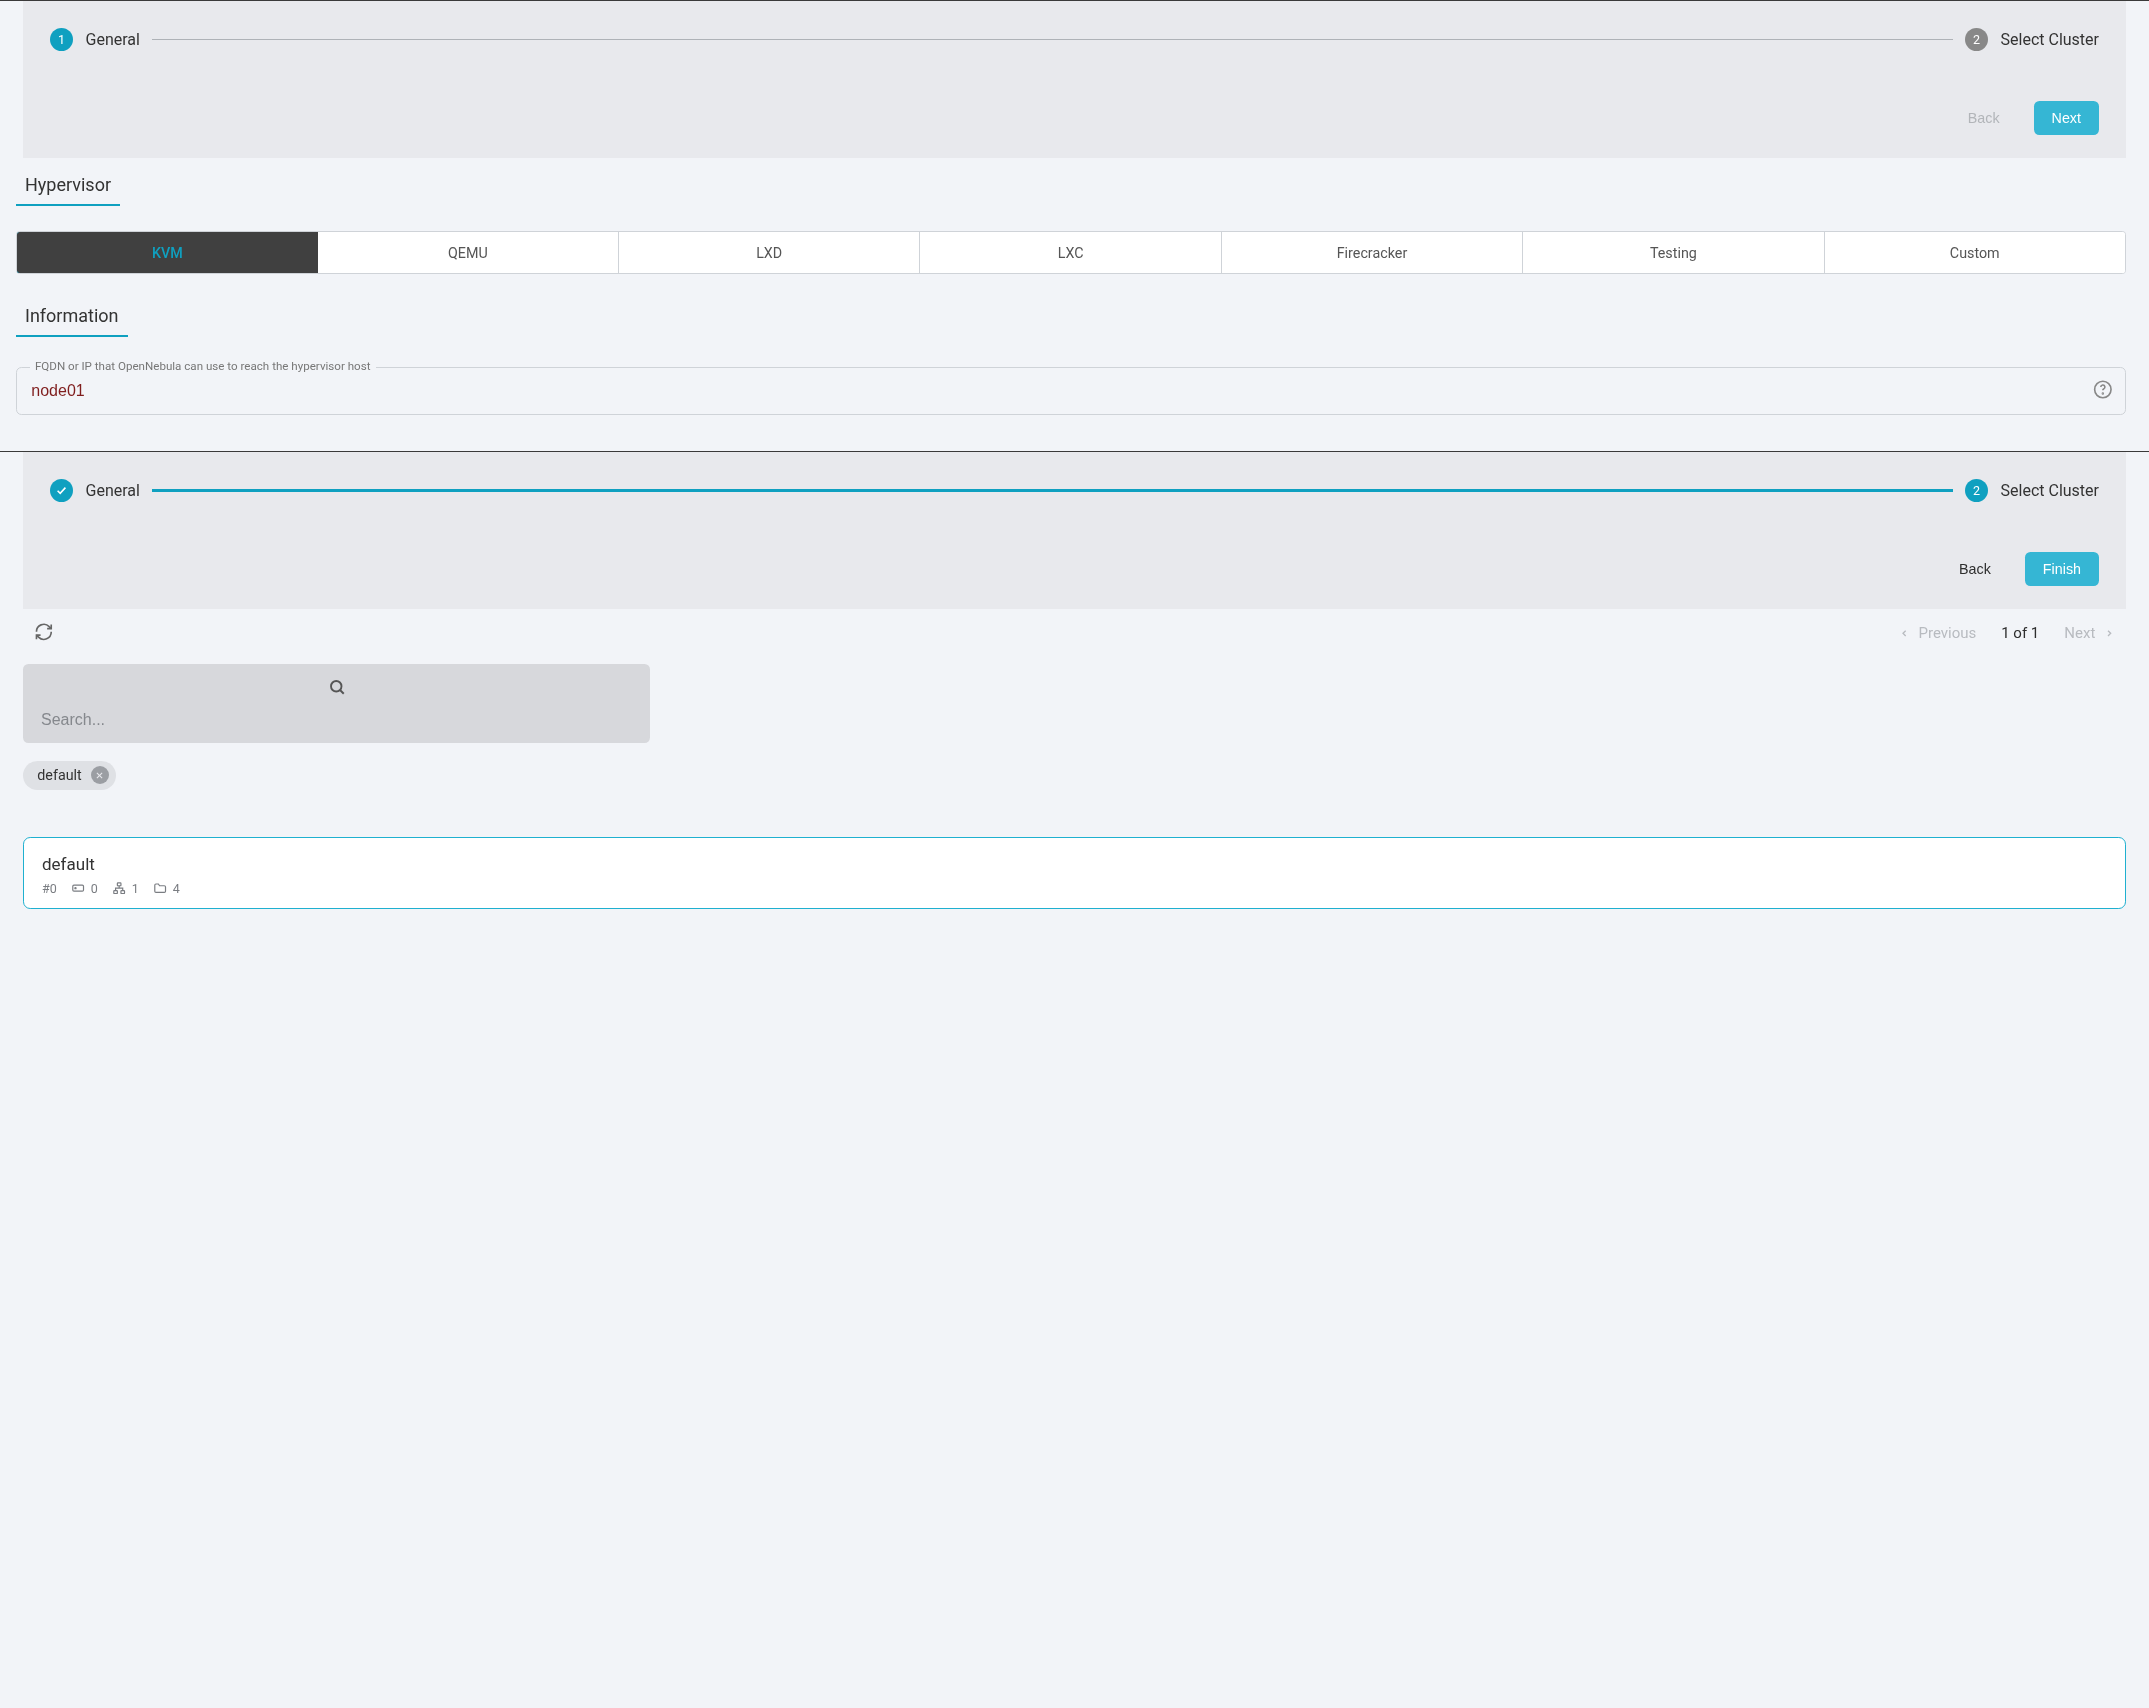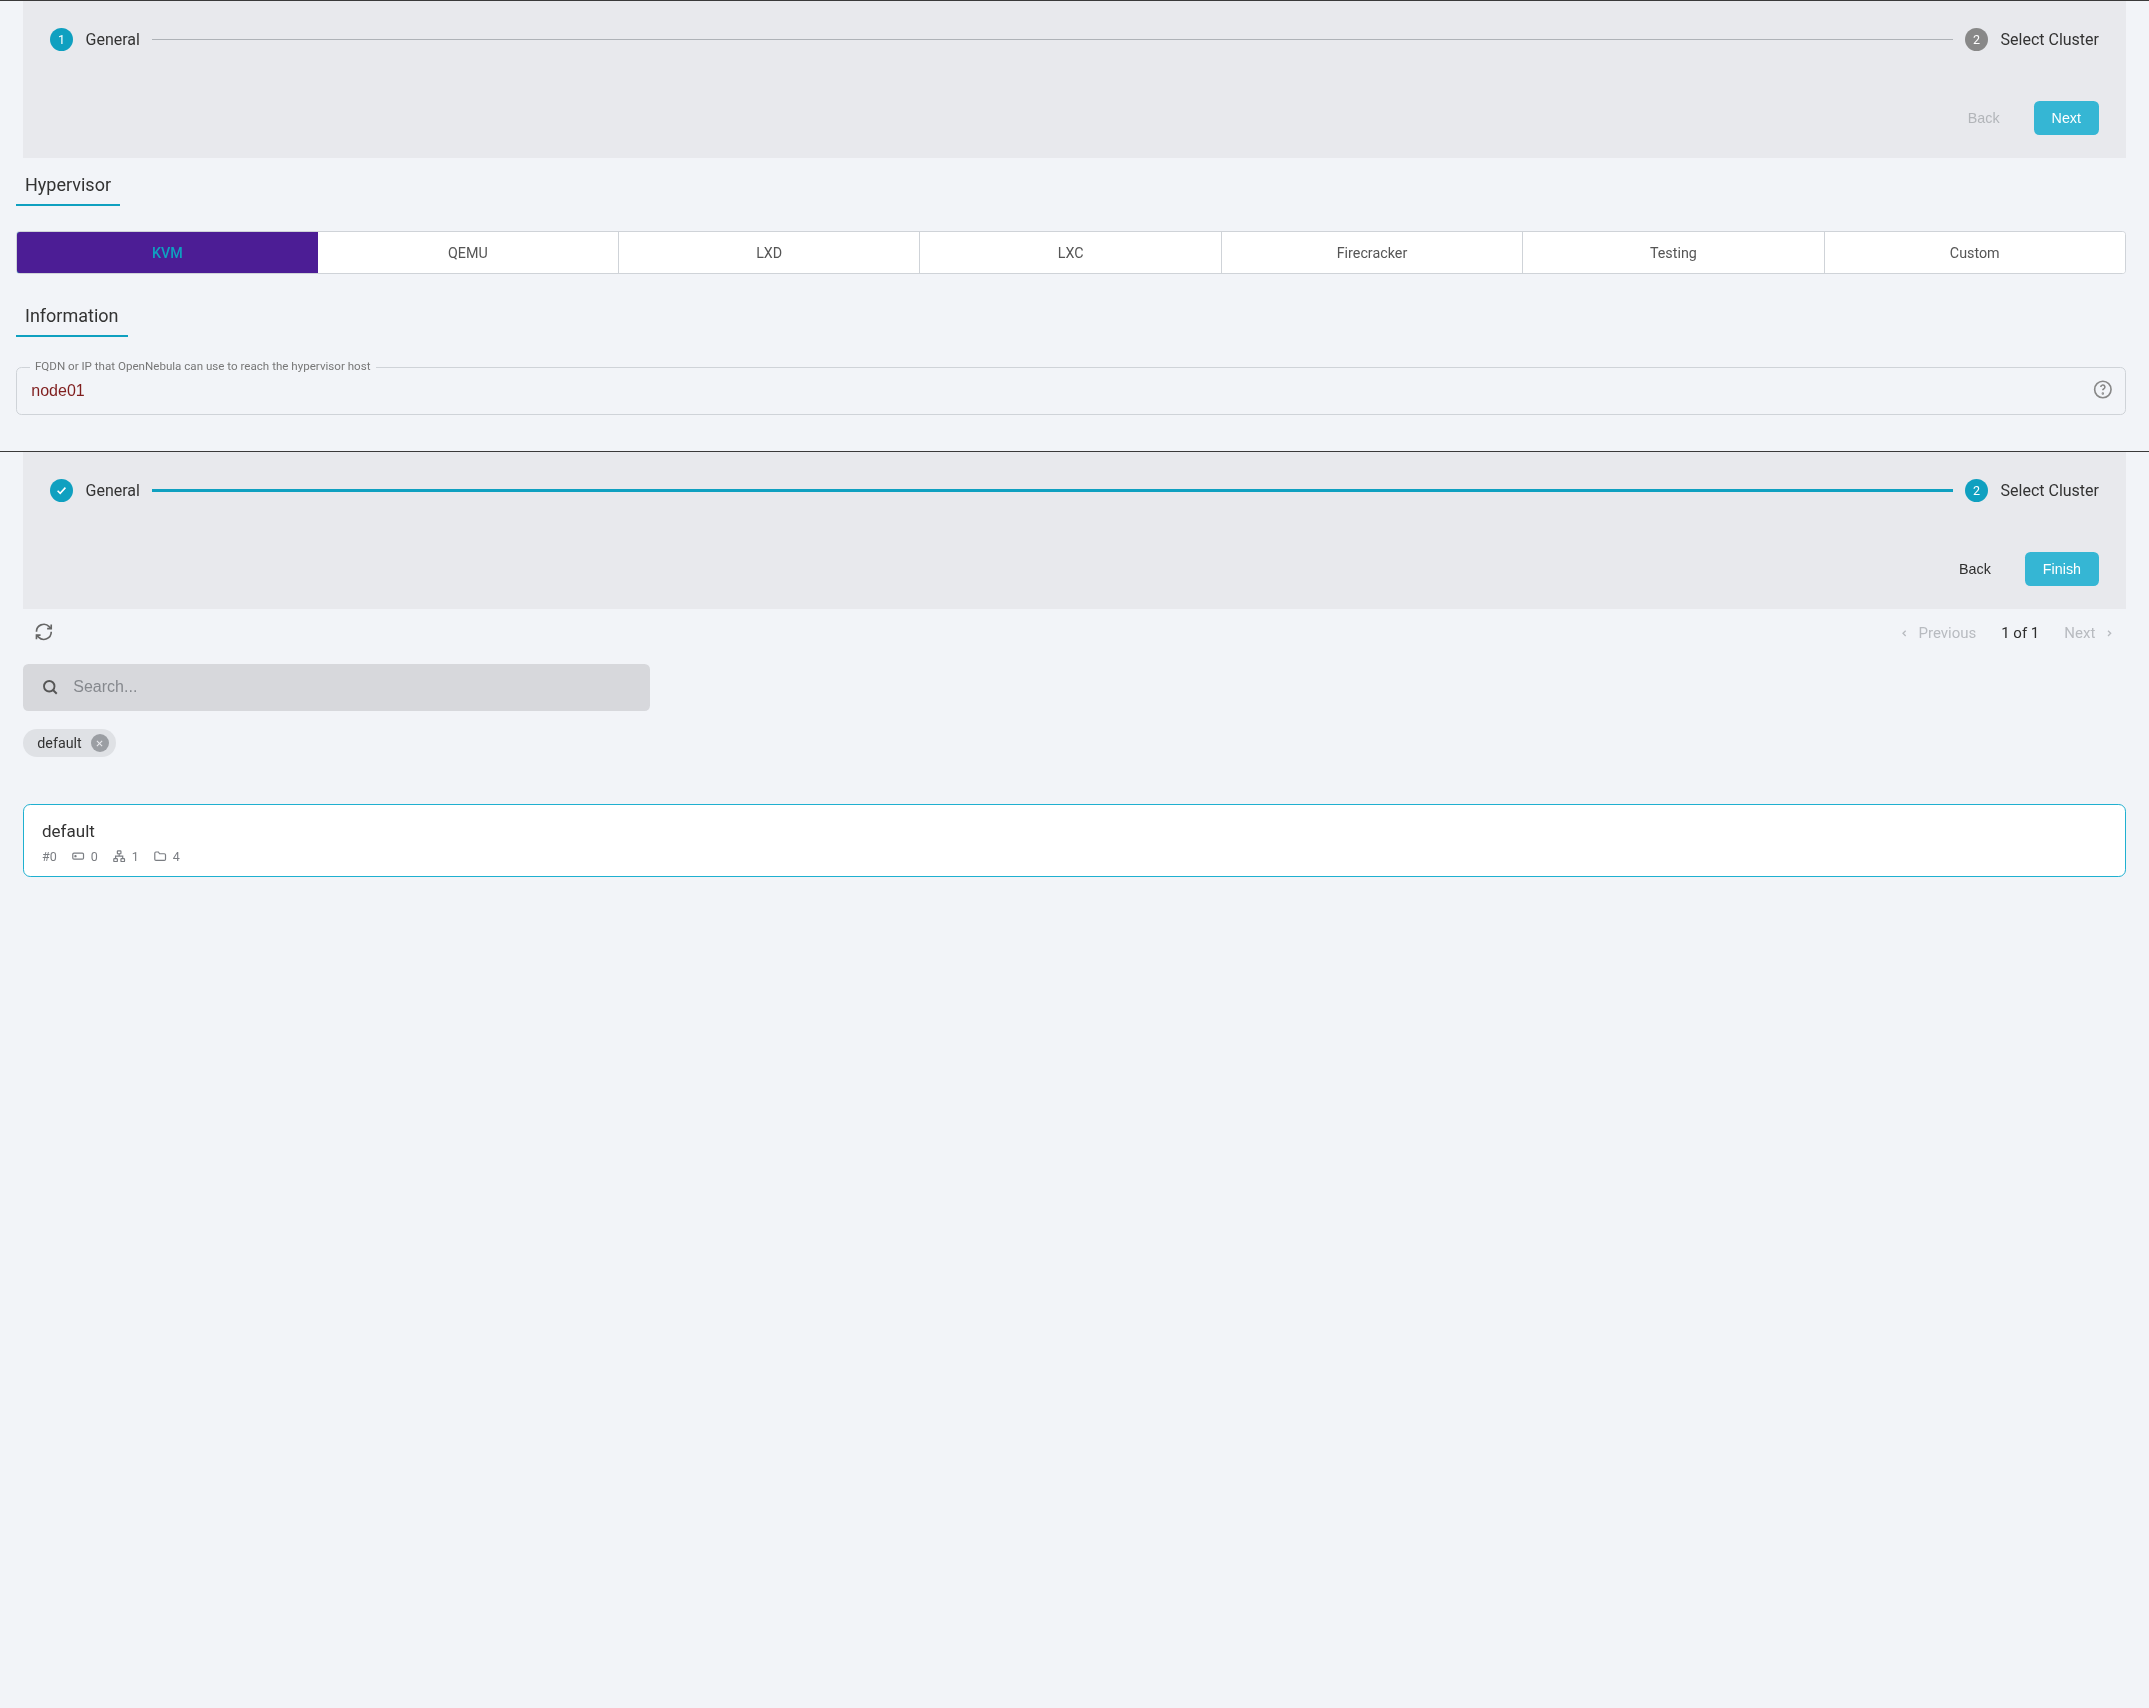--- a/index.html
+++ b/index.html
@@ -94,21 +94,21 @@
     text-align: center;
     padding: 12.5px 0;
     font-size: 14.3px;
     color: #555;
     background: #fff;
     border-right: 0.9px solid #cfd3d8;
     cursor: pointer;
   }
   .htab:last-child { border-right: none; }
   .htab.selected {
-    background: #4c1d95;
+    background: #404040;
     color: #0fa0c0;
     font-weight: 500;
     border: 0.9px solid #0fa0c0;
     margin: -0.9px;
     border-radius: 3.6px 0 0 3.6px;
   }
   .info-block { margin-top: 23px; }
   .field-wrap {
     position: relative;
     margin-top: 30px;
@@ -168,20 +168,21 @@
   .searchbox {
     margin: 19.7px 23px 0 23px;
     width: 627px;
     max-width: calc(100% - 47px);
     background: #d7d8dc;
     border-radius: 5.4px;
     display: flex;
     align-items: center;
     padding: 14.3px 18px;
     gap: 14.3px;
+    flex-direction: column;
   }
   .searchbox svg { width: 18px; height: 18px; color: #555; flex: 0 0 auto; }
   .searchbox input {
     border: none;
     background: transparent;
     font-size: 16px;
     color: #555;
     width: 100%;
     outline: none;
   }

